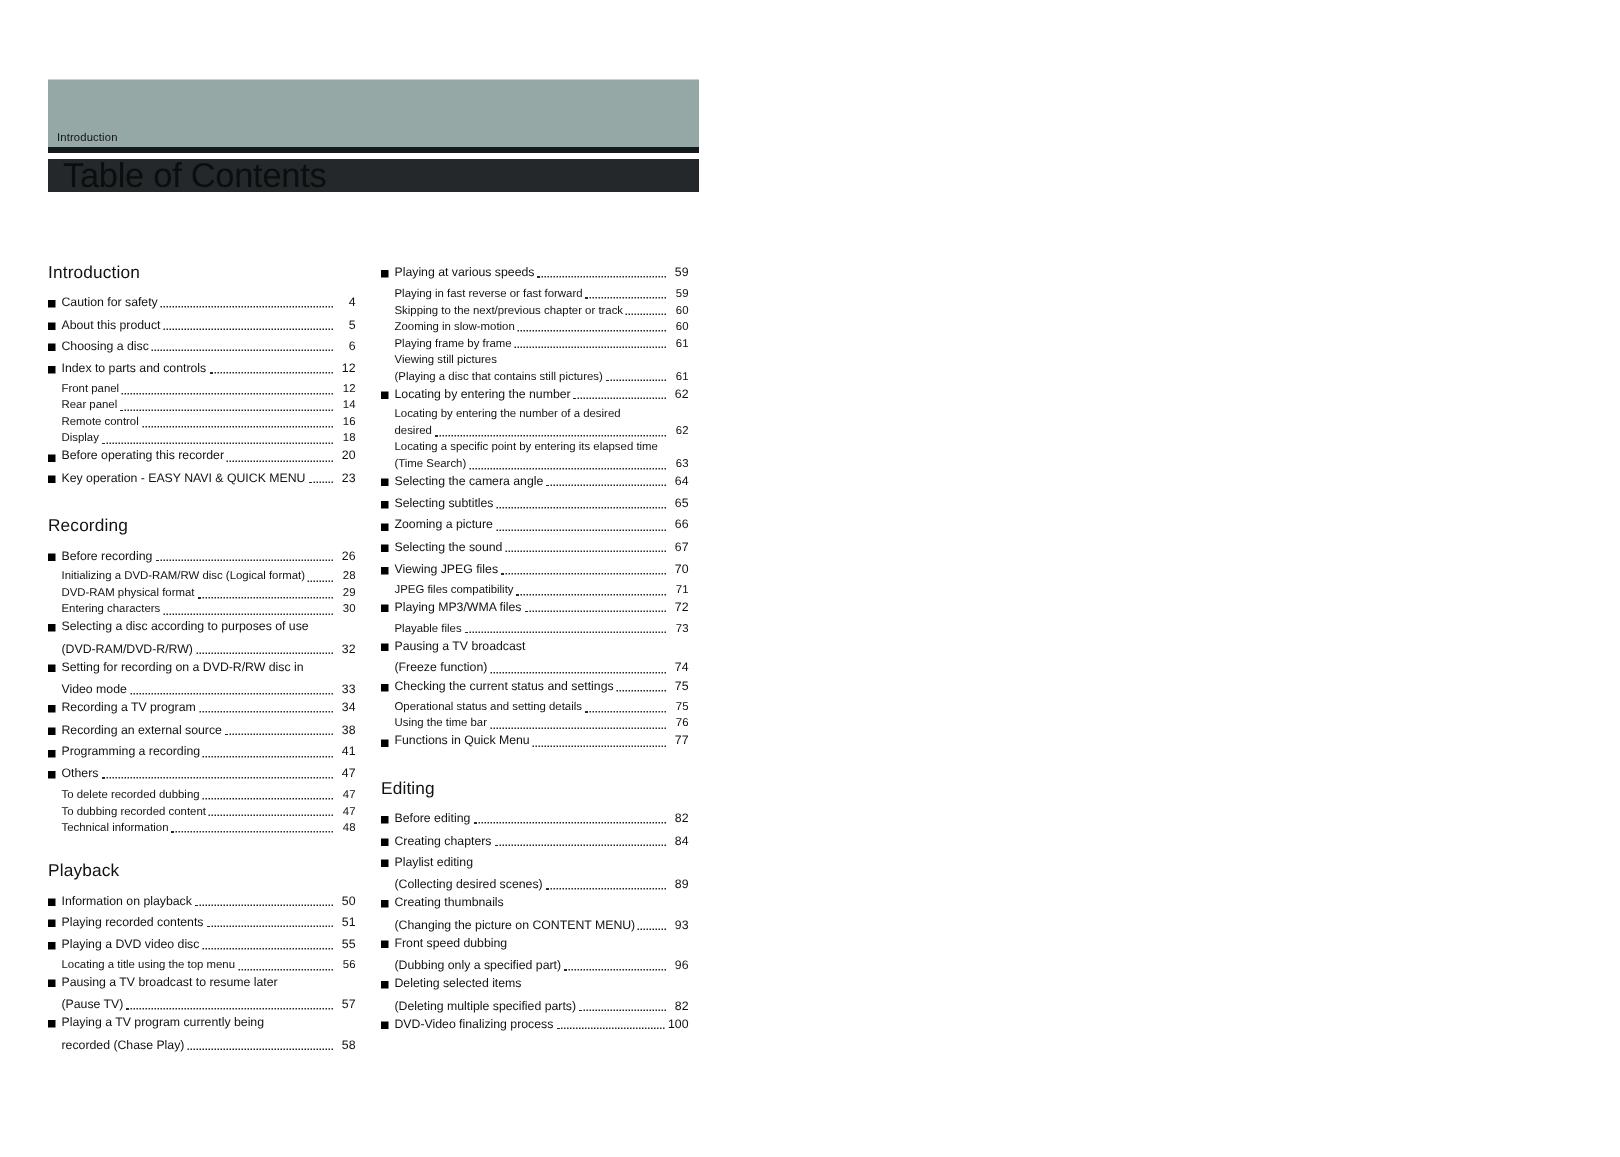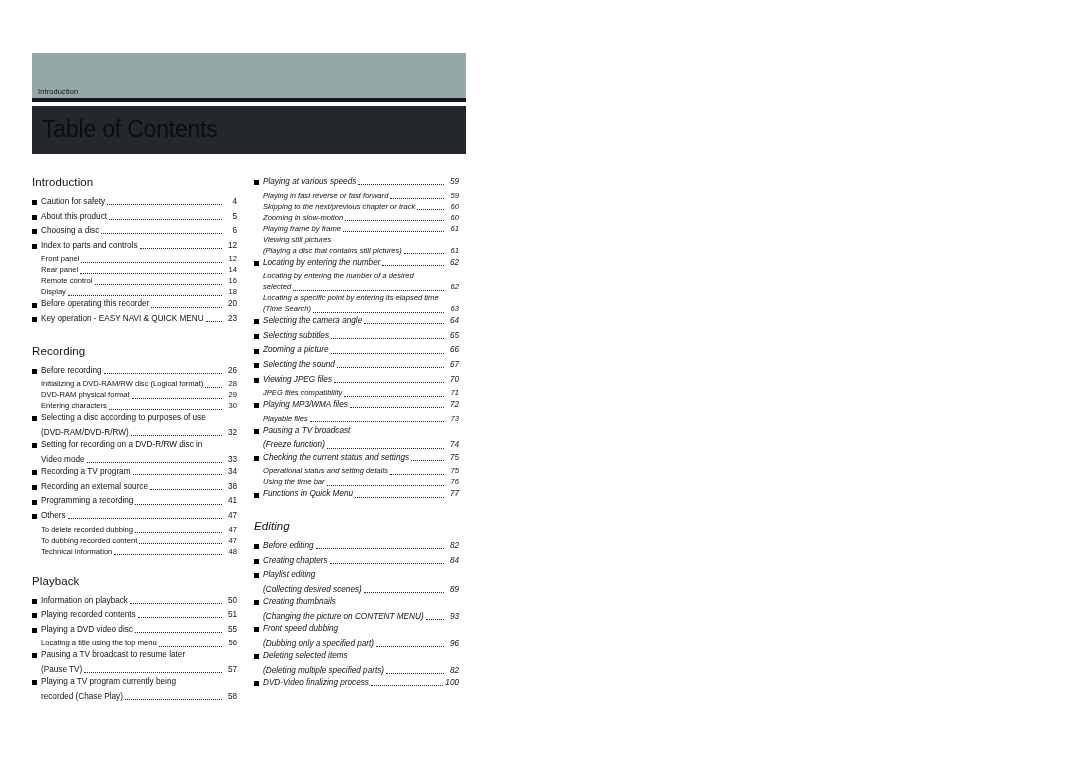--- a/index.html
+++ b/index.html
@@ -45,42 +45,42 @@
     top: 98px;
     width: 434px;
     height: 4px;
     background: #16191b;
   }
   .hdr-dark {
     position: absolute;
     left: 32px;
     top: 106px;
     width: 434px;
-    height: 48px;
+    height: 22px;
     background: #24282a;
   }
   .hdr-title {
     position: absolute;
     left: 10px;
     top: 50%;
     transform: translateY(-52%);
     font-size: 23px;
     line-height: 26px;
     color: #0b0d0e;
     letter-spacing: -0.2px;
     white-space: nowrap;
   }
 
   
   .col {
     position: absolute;
     top: 176px;
   }
   .col-left  { left: 32px;  width: 205px; }
-  .col-right { left: 254px; width: 205px; font-style: italic; }
+  .col-right { left: 254px; width: 205px; }
 
   .section-head {
     font-size: 11.5px;
     line-height: 13px;
     color: #111;
     margin: 0 0 7px 0;
     font-weight: normal;
     letter-spacing: 0.1px;
   }
 
@@ -482,21 +482,21 @@
       </div>
       <div class="entry sub nopage">
         <div class="line">
           <span class="indent"></span>
           <span class="txt">Locating by entering the number of a desired</span>
         </div>
       </div>
       <div class="entry sub">
         <div class="line">
           <span class="indent"></span>
-          <span class="txt">selected</span>
+          <span class="txt">desired</span>
           <span class="dots"></span>
           <span class="pg">62</span>
         </div>
       </div>
       <div class="entry sub nopage">
         <div class="line">
           <span class="indent"></span>
           <span class="txt">Locating a specific point by entering its elapsed time</span>
         </div>
       </div>

